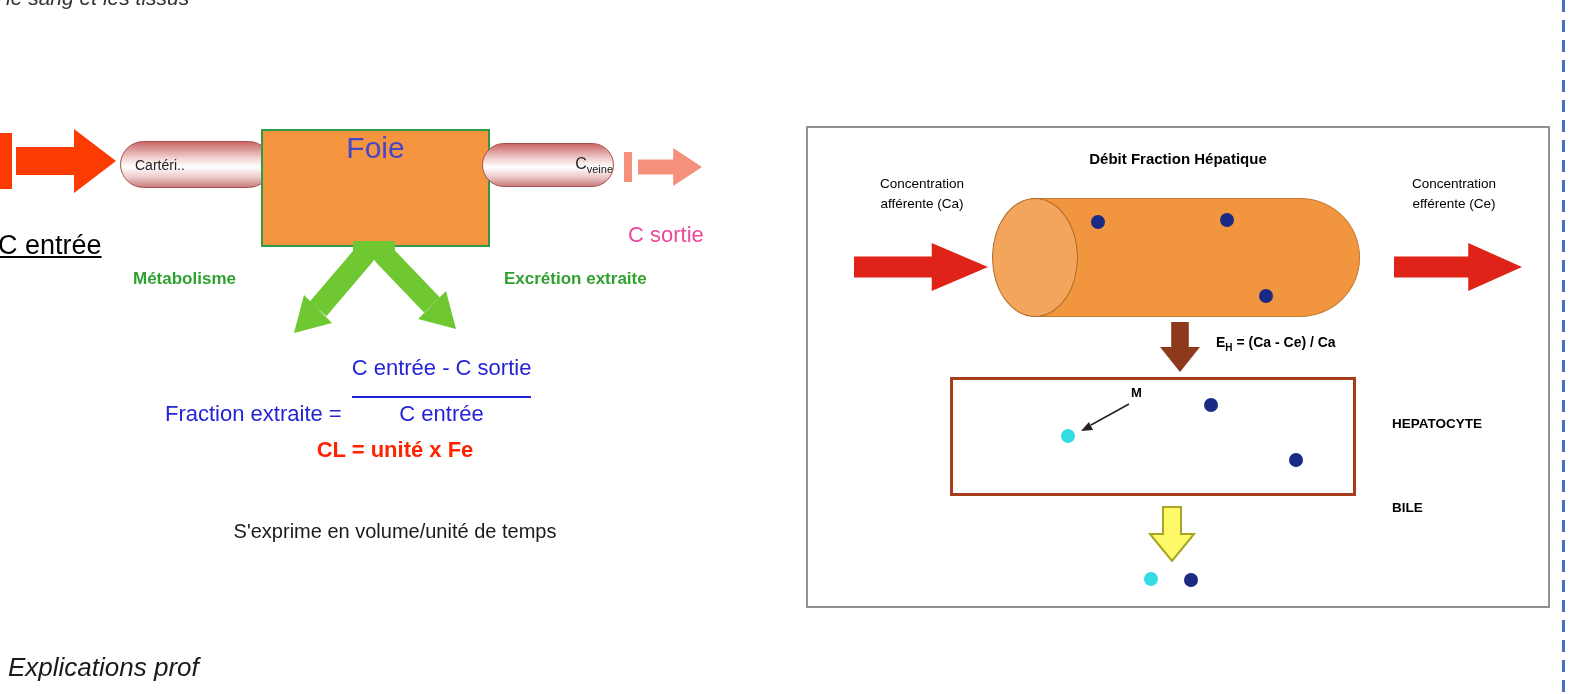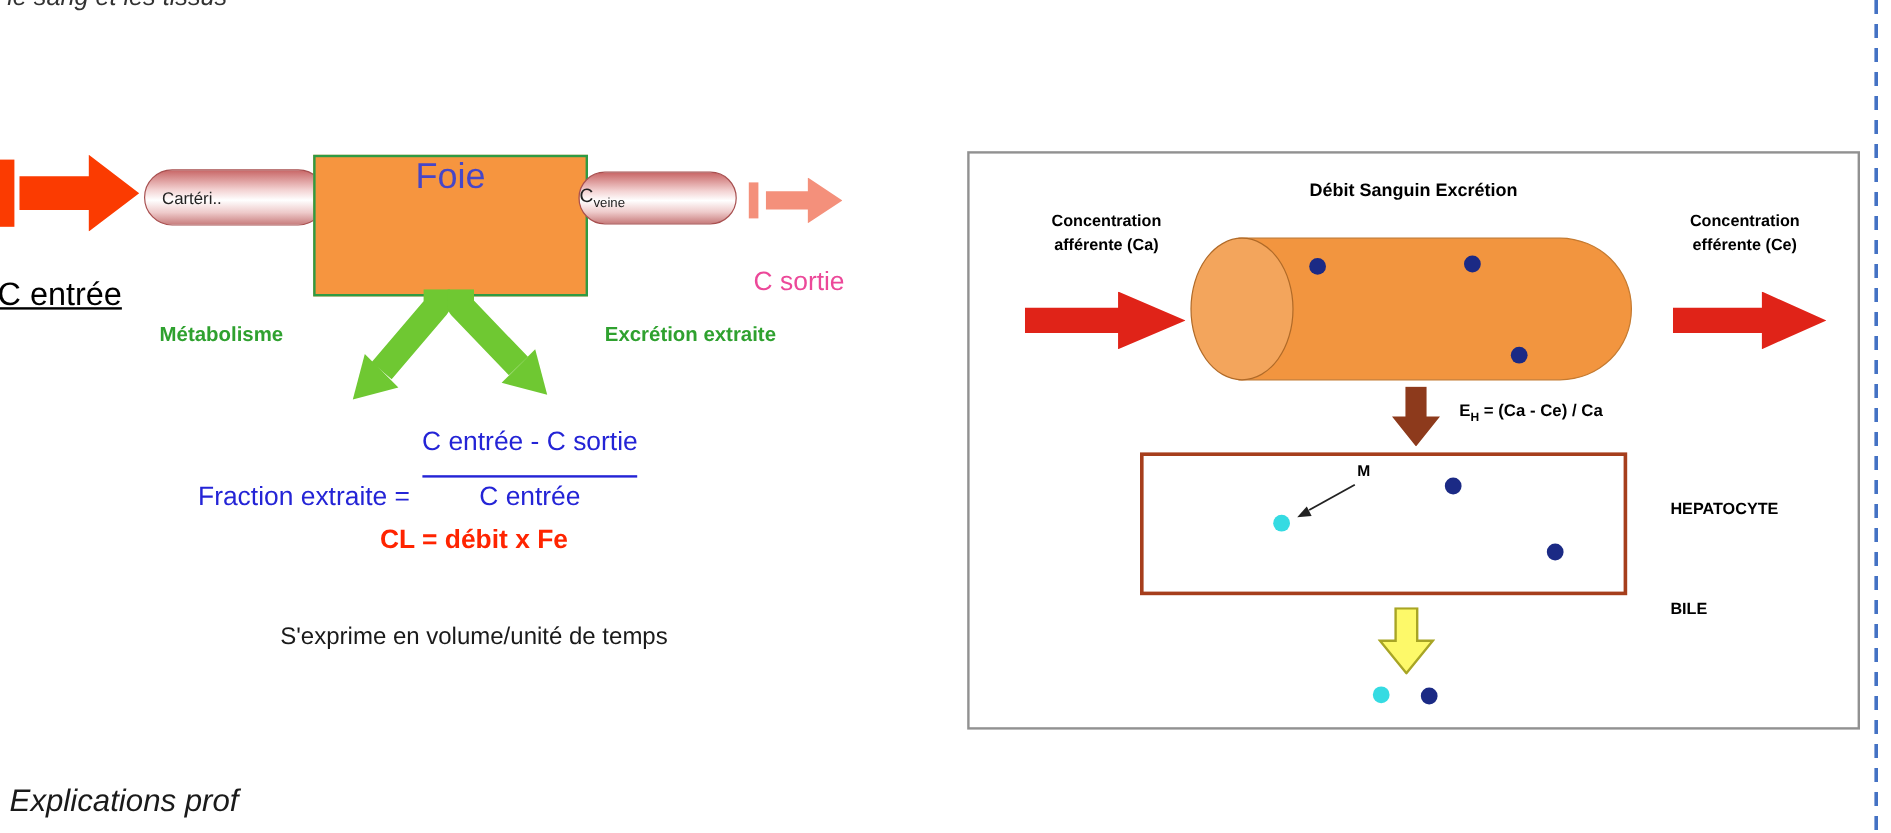--- a/index.html
+++ b/index.html
@@ -24,21 +24,21 @@
 
   
   .inflow-bar{left:0;top:133px;width:12px;height:56px;background:#fb3b01;}
   .inflow-arrow{left:16px;top:129px;width:100px;height:64px;background:#fb3b01;}
   .tube{
     background:linear-gradient(180deg,#c96868 0%,#f3d2d2 36%,#ffffff 55%,#eecaca 78%,#c97f7f 100%);
     border:1px solid #a85050;border-radius:999px;display:flex;align-items:center;
   }
   .artery-tube{left:120px;top:141px;width:150px;height:45px;}
   .artery-tube .lbl{margin-left:14px;font-size:14px;color:#222;}
-  .vein-tube{left:482px;top:143px;width:130px;height:42px;justify-content:flex-start;}
+  .vein-tube{left:482px;top:143px;width:130px;height:42px;justify-content:flex-end;}
   .vein-tube .lbl{font-size:16px;color:#222;}
   .vein-tube sub{font-size:11px;}
   .liver-box{
     left:261px;top:129px;width:225px;height:114px;background:#f6953f;border:2px solid #2e9b44;
     display:flex;align-items:flex-start;justify-content:center;
   }
   .liver-box .lbl{font-size:30px;color:#4646c8;}
   .outflow-bar{left:624px;top:152px;width:8px;height:30px;background:#f4907b;}
   .outflow-arrow{left:638px;top:148px;width:64px;height:38px;background:#f4907b;
     clip-path:polygon(0 30%,55% 30%,55% 0,100% 50%,55% 100%,55% 70%,0 70%);}
@@ -54,21 +54,21 @@
   .fraction{display:inline-block;text-align:center;}
   .fraction .num{display:block;border-bottom:2px solid #2424d6;padding-bottom:15px;}
   .fraction .den{display:block;margin-top:3px;}
   .clearance-formula{left:160px;top:437px;width:470px;text-align:center;font-size:22px;font-weight:bold;color:#ff2400;}
   .unit-note{left:160px;top:520px;width:470px;text-align:center;font-size:20px;color:#1a1a1a;}
 
   
   .panel{left:806px;top:126px;width:740px;height:478px;border:2px solid #919191;background:#fff;}
   .panel .abs{position:absolute;}
   .panel-title{left:0;top:22px;width:100%;text-align:center;font-size:15px;font-weight:bold;color:#000;}
-  .conc-label{width:164px;text-align:center;font-size:13.5px;font-weight:bold;line-height:1.45;color:#000;}
+  .conc-label{width:164px;text-align:center;font-size:13.5px;font-weight:normal;line-height:1.45;color:#000;}
   .afferent-label{left:32px;top:46px;}
   .efferent-label{left:564px;top:46px;}
   .red-arrow{background:#e02318;}
   .afferent-arrow{left:46px;top:115px;width:134px;height:48px;}
   .efferent-arrow{left:586px;top:115px;width:128px;height:48px;}
 
   .cylinder{left:184px;top:70px;width:366px;height:117px;}
   .cylinder-body{position:absolute;left:40px;top:0;width:326px;height:117px;background:#f2953f;
     border:1px solid #c47a30;border-radius:0 60px 60px 0 / 0 59px 59px 0;}
   .cylinder-cap{position:absolute;left:0;top:0;width:84px;height:117px;border-radius:50%;
@@ -134,27 +134,27 @@
     <div class="abs green-label biliary-label">Excrétion extraite</div>
 
     <div class="abs fraction-row">
       <span class="lhs">Fraction extraite =</span>
       <span class="fraction">
         <span class="num">C entrée - C sortie</span>
         <span class="den">C entrée</span>
       </span>
     </div>
 
-    <div class="abs clearance-formula">CL = débit x Fe</div>
+    <div class="abs clearance-formula">CL = unité x Fe</div>
     <div class="abs unit-note">S'exprime en volume/unité de temps</div>
   </div>
 
   <div class="abs panel">
 
-    <div class="abs panel-title">Débit Sanguin Excrétion</div>
+    <div class="abs panel-title">Débit Fraction Hépatique</div>
 
     <div class="abs conc-label afferent-label">
       <div>Concentration</div>
       <div>afférente (Ca)</div>
     </div>
     <div class="abs conc-label efferent-label">
       <div>Concentration</div>
       <div>efférente (Ce)</div>
     </div>
 

